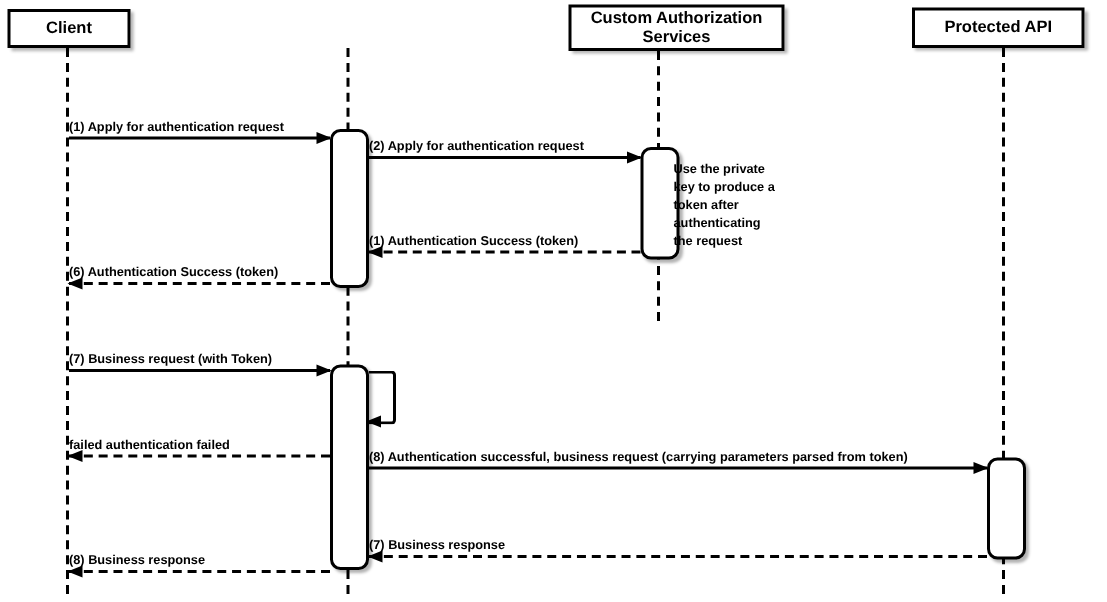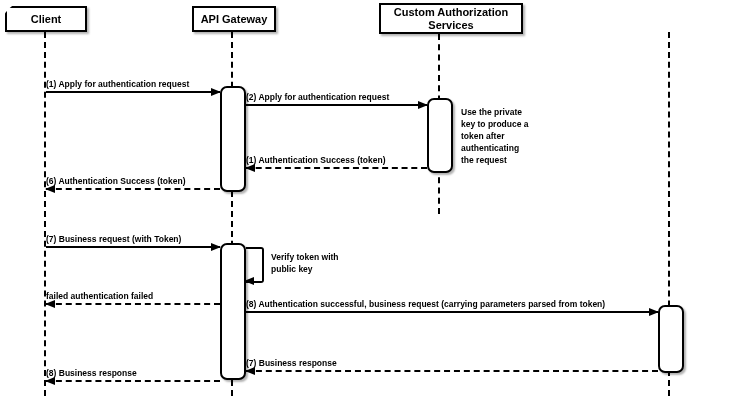--- a/index.html
+++ b/index.html
@@ -5,21 +5,20 @@
   * { box-sizing: border-box; margin: 0; padding: 0; }
   html, body { background: #fff; }
   .canvas {
     position: relative;
     width: 738px;
     height: 401px;
     background: #ffffff;
     font-family: "Liberation Sans", sans-serif;
     color: #000;
     overflow: hidden;
-    border-radius: 30px;
   }
   .actor {
     position: absolute;
     border: 2px solid #000;
     background: #fff;
     display: flex;
     align-items: center;
     justify-content: center;
     text-align: center;
     font-weight: bold;
@@ -85,25 +84,25 @@
   }
 </style>
 </head>
 <body>
 
 <div class="canvas">
 
   <div class="actor" style="left:5px; top:6px; width:82px; height:26px;">
     <span>Client</span>
   </div>
-  <div class="actor" style="left:192px; top:6px; width:84px; height:26px;">
-    <span>API Gateway</span>
-  </div>
   <div class="actor" style="left:379px; top:3px; width:144px; height:31px;">
     <span>Custom Authorization Services</span>
+  </div>
+  <div class="actor" style="left:608px; top:5px; width:115px; height:27px;">
+    <span>Protected API</span>
   </div>
 
   <div class="lifeline" style="left:44px; top:32px; height:364px;"></div>
   <div class="lifeline" style="left:231px; top:32px; height:364px;"></div>
   <div class="lifeline" style="left:438px; top:34px; height:180px;"></div>
   <div class="lifeline" style="left:668px; top:32px; height:364px;"></div>
 
   <div class="activation" style="left:220px; top:86px; width:26px; height:106px;"></div>
   <div class="activation" style="left:427px; top:98px; width:26px; height:75px;"></div>
   <div class="activation" style="left:220px; top:243px; width:26px; height:137px;"></div>
@@ -159,17 +158,16 @@
 
   <div class="msg dashed left" style="left:46px; top:381px; width:174px;">
     <div class="label">(8) Business response</div>
     <div class="line"></div>
     <div class="arrow"></div>
   </div>
 
   <div class="selfloop" style="left:246px; top:247px; width:18px; height:36px;">
     <div class="arrow"></div>
   </div>
-  <div class="note" style="left:271px; top:251px; width:70px;">Verify token with public key</div>
 
-  <div class="note" style="left:461px; top:106px; width:72px;">Use the private key to produce a token after authenticating the request</div>
+  <div class="note" style="left:449px; top:106px; width:72px;">Use the private key to produce a token after authenticating the request</div>
 
 </div>
 
 </body></html>

